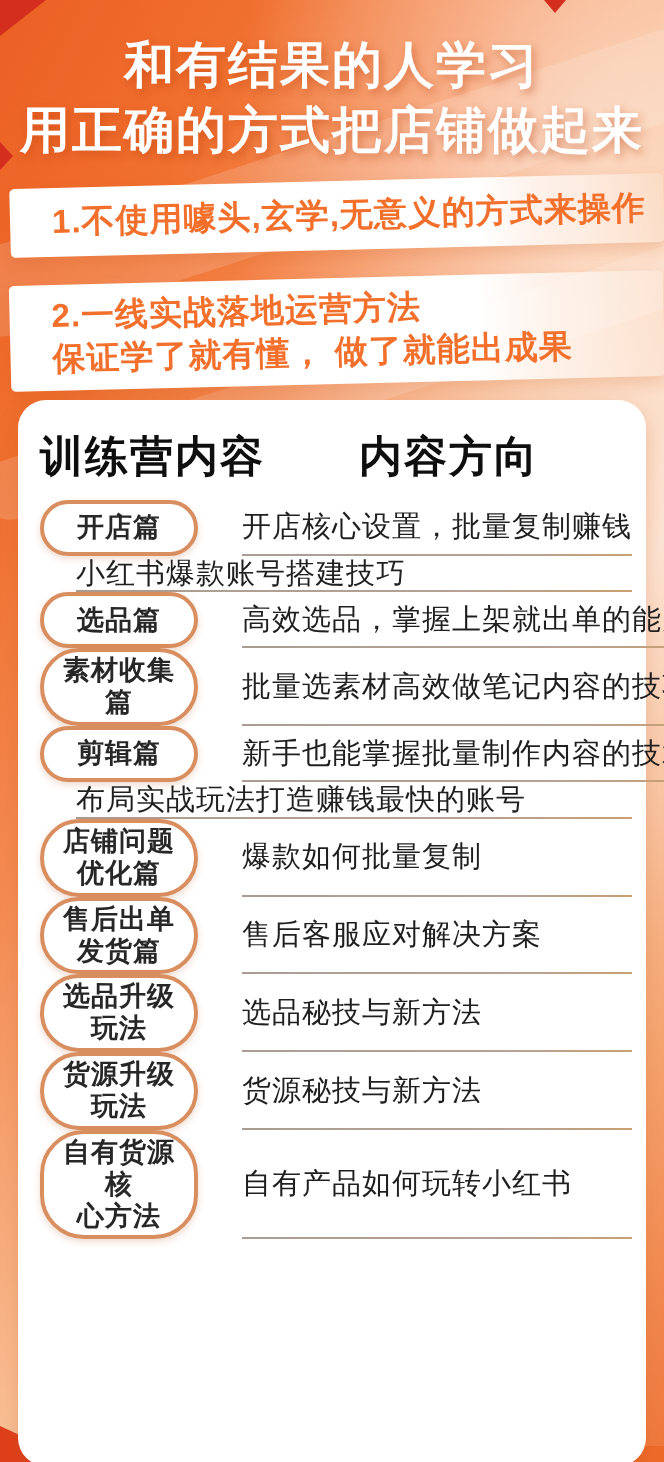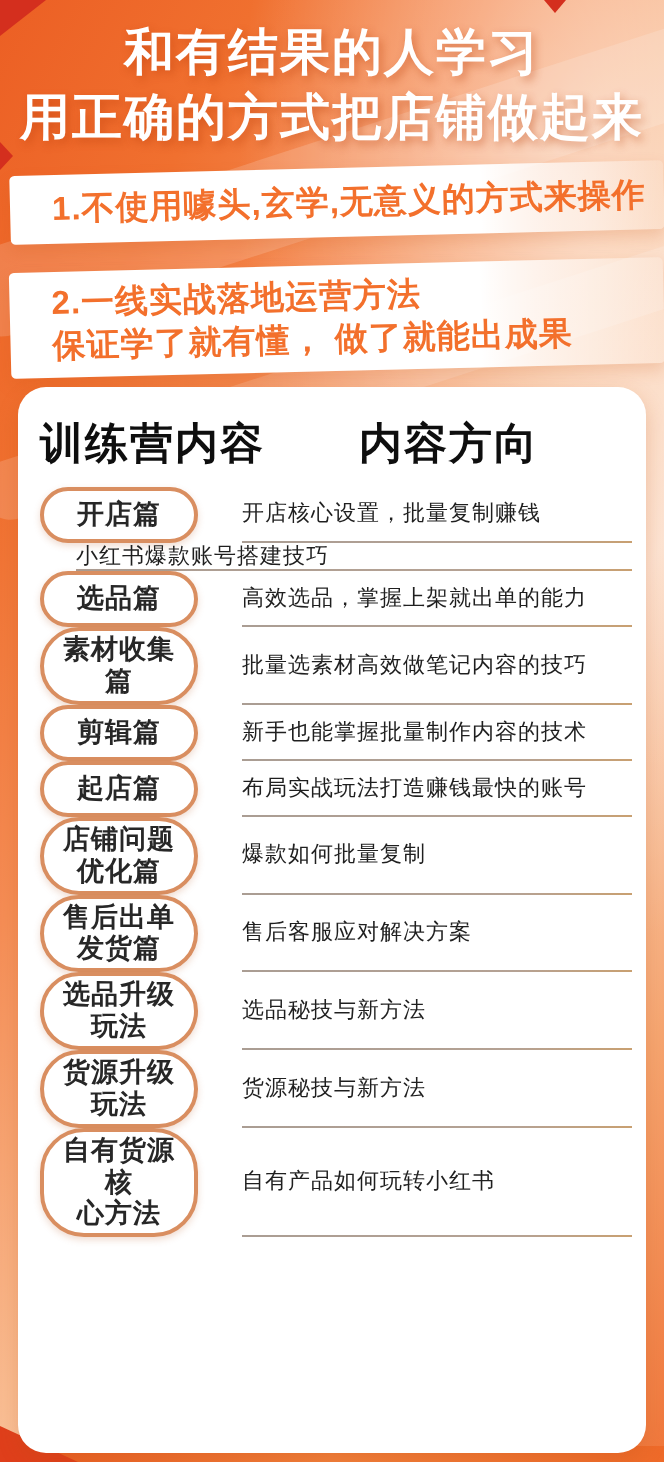--- a/index.html
+++ b/index.html
@@ -27,21 +27,21 @@
   .streak{position:absolute;background:rgba(255,255,255,.16);transform:rotate(-18deg);border-radius:40px;pointer-events:none;}
   .streak-1{width:900px;height:90px;left:-60px;top:120px;}
   .streak-2{width:900px;height:60px;left:-40px;top:330px;}
   .accent{position:absolute;}
   .accent-tl{left:0;top:0;width:46px;height:36px;background:var(--accent-red);clip-path:polygon(0 0,100% 0,0 100%);}
   .accent-top-mid{left:544px;top:0;width:22px;height:13px;background:var(--accent-red);clip-path:polygon(0 0,100% 0,50% 100%);}
   .accent-left{left:0;top:142px;width:13px;height:28px;background:var(--accent-red);clip-path:polygon(0 0,100% 50%,0 100%);}
   .accent-bl{left:0;bottom:0;width:78px;height:36px;background:#df3f1b;clip-path:polygon(0 0,100% 100%,0 100%);}
   .bottom-band{position:absolute;left:0;bottom:0;width:100%;height:16px;background:linear-gradient(90deg,#e85a20,#f2813d,#ee6a29);}
 
-  .hero{position:relative;padding-top:20px;text-align:center;z-index:2;}
+  .hero{position:relative;padding-top:33px;text-align:center;z-index:2;}
   .hero h1{
     color:var(--title-white);
     font-size:50px;font-weight:900;letter-spacing:2px;line-height:1.3;
     text-shadow:3px 4px 8px rgba(186,62,10,.45);
     white-space:nowrap;
   }
   .banner{
     position:relative;z-index:2;
     margin:0 0 0 10px;
     transform:rotate(-1.4deg);
@@ -83,21 +83,21 @@
     box-shadow:0 3px 7px rgba(185,95,45,.22);
     padding:3px 8px;
   }
   .pill-label{
     color:#272727;font-size:27px;font-weight:600;line-height:1.18;
     text-align:center;white-space:pre-line;letter-spacing:1px;
   }
   .desc{flex:1;margin-left:44px;margin-right:0;display:flex;flex-direction:column;}
   .desc-text{
     flex:1;display:flex;align-items:center;
-    color:var(--text-dark);font-size:22px;font-weight:500;letter-spacing:1px;line-height:1.2;
+    color:var(--text-dark);font-size:29px;font-weight:500;letter-spacing:1px;line-height:1.2;
     white-space:nowrap;
   }
   .underline{height:2px;width:100%;background:linear-gradient(90deg,#aa9d93,#b5a294 70%,#c9a071);}
 </style>
 </head>
 <body>
 
 <div class="poster">
   <div class="streak streak-1"></div>
   <div class="streak streak-2"></div>
@@ -168,23 +168,20 @@
     <div class="pill">
       <span class="pill-label">剪辑篇</span>
     </div>
     <div class="desc">
       <span class="desc-text">新手也能掌握批量制作内容的技术</span>
       <div class="underline"></div>
     </div>
   </div>
 
   <div class="row">
-    <div class="pill">
-      <span class="pill-label">起店篇</span>
-    </div>
     <div class="desc">
       <span class="desc-text">布局实战玩法打造赚钱最快的账号</span>
       <div class="underline"></div>
     </div>
   </div>
 
   <div class="row">
     <div class="pill">
       <span class="pill-label">店铺问题
 优化篇</span>

